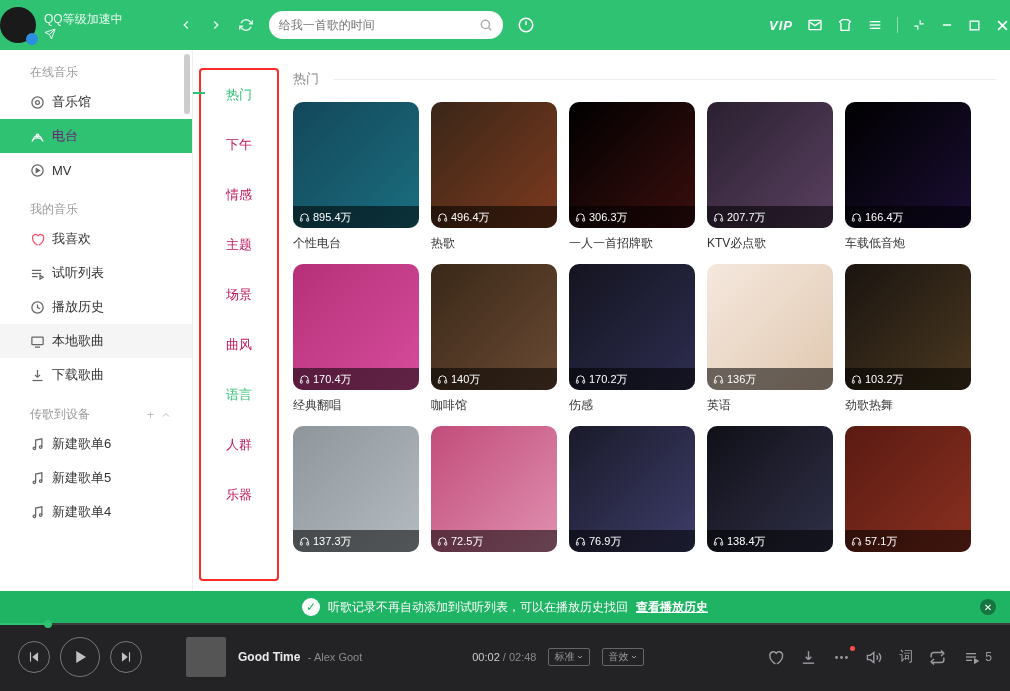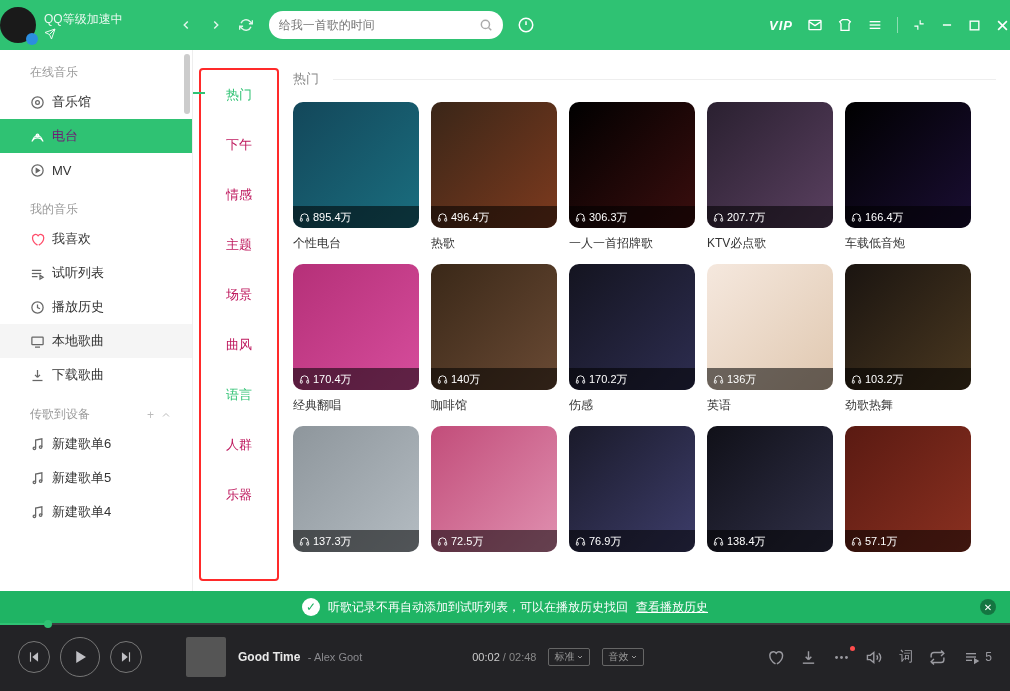--- a/index.html
+++ b/index.html
@@ -65,21 +65,21 @@
 .t9{background:linear-gradient(135deg,#f5e8de,#e0c8b0)}
 .t10{background:linear-gradient(135deg,#1a1410,#4a3820)}
 .t11{background:linear-gradient(135deg,#8e969c,#b4bcc2)}
 .t12{background:linear-gradient(135deg,#c24d7a,#e090b0)}
 .t13{background:linear-gradient(135deg,#1a1a2a,#3d3d6a)}
 .t14{background:linear-gradient(135deg,#101018,#303048)}
 .t15{background:linear-gradient(135deg,#5a1a12,#8a3020)}
 
 .banner { height: 32px; background: #1fb464; display: flex; align-items: center; justify-content: center; gap: 8px; color: #fff; font-size: 12px; position: relative; }
 .banner-check { width: 18px; height: 18px; border-radius: 50%; background: #fff; color: #1fb464; display: flex; align-items: center; justify-content: center; font-size: 12px; }
-.banner-link { text-decoration: underline; cursor: pointer; }
+.banner-link { text-decoration: underline; cursor: pointer; font-weight: bold; }
 .banner-close { position: absolute; right: 14px; width: 16px; height: 16px; border-radius: 50%; background: rgba(0,0,0,0.35); display: flex; align-items: center; justify-content: center; cursor: pointer; font-size: 10px; }
 
 .player { height: 68px; background: #232326; display: flex; align-items: center; padding: 0 18px; color: #c0c0c5; position: relative; }
 .progress-bar { position: absolute; left: 0; right: 0; top: 0; height: 2px; background: #3d3d40; }
 .progress-fill { height: 2px; background: #2fc273; width: 4.8%; position: relative; }
 .progress-fill::after { content: ''; position: absolute; right: -4px; top: -3px; width: 8px; height: 8px; background: #2fc273; border-radius: 50%; }
 .p-btn { width: 32px; height: 32px; border: 1px solid #777; border-radius: 50%; display: flex; align-items: center; justify-content: center; cursor: pointer; margin-right: 10px; }
 .p-btn.big { width: 40px; height: 40px; }
 .track-art { width: 40px; height: 40px; background: #555; border-radius: 2px; margin: 0 12px 0 34px; }
 .track-info { font-size: 12px; }

